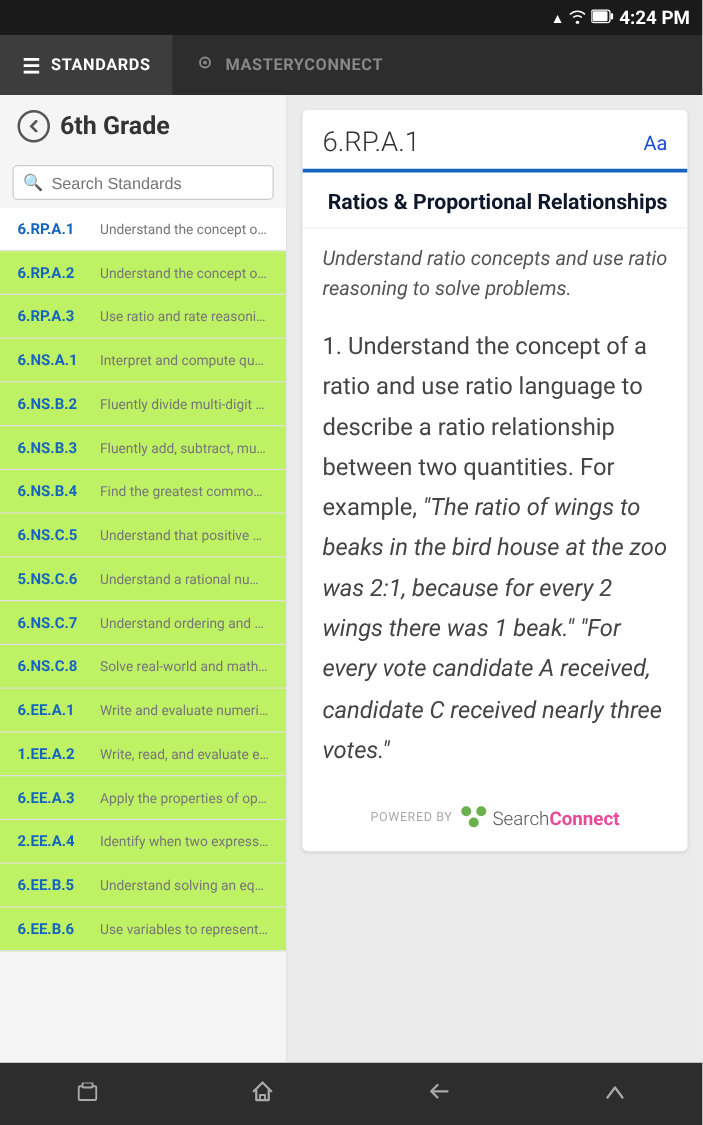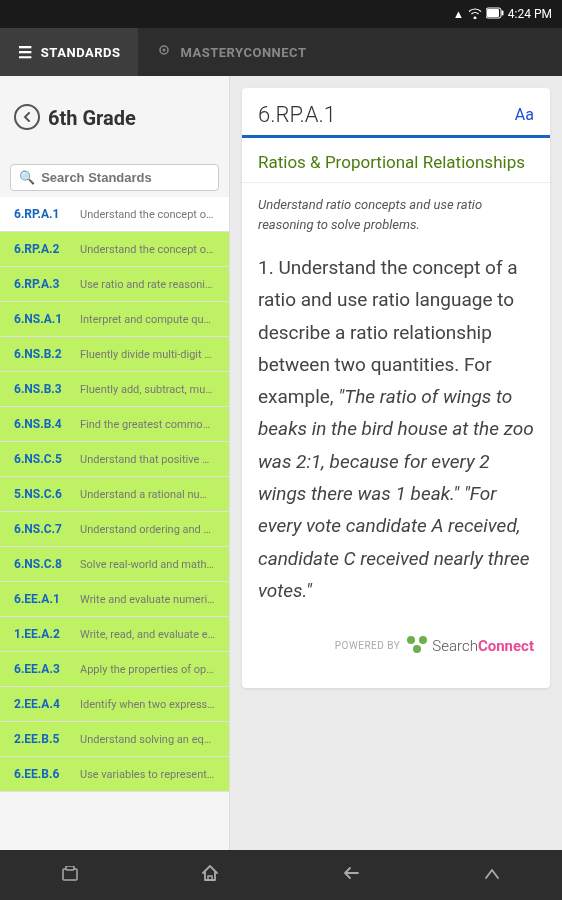--- a/index.html
+++ b/index.html
@@ -22,22 +22,22 @@
       padding: 0 10px;
       gap: 6px;
     }
     .status-icons {
       display: flex;
       align-items: center;
       gap: 4px;
     }
     .status-time {
       color: white;
-      font-size: 12px;
-      font-weight: normal;
+      font-size: 15px;
+      font-weight: bold;
     }
     .status-icon {
       color: white;
       font-size: 11px;
     }
 
     
     .nav-bar {
       background: #2d2d2d;
       height: 48px;
@@ -75,23 +75,23 @@
     .left-panel {
       width: 230px;
       background: #f5f5f5;
       border-right: 1px solid #ddd;
       display: flex;
       flex-direction: column;
       overflow: hidden;
     }
 
     .grade-header {
-      padding: 28px 14px;
-      display: flex;
-      align-items: flex-end;
+      padding: 12px 14px;
+      display: flex;
+      align-items: flex-start;
       gap: 8px;
       background: #f5f5f5;
     }
     .back-btn {
       width: 26px;
       height: 26px;
       border-radius: 50%;
       border: 2px solid #555;
       display: flex;
       align-items: center;
@@ -123,21 +123,20 @@
       color: #999;
       font-size: 13px;
     }
     .search-input {
       border: none;
       outline: none;
       font-size: 13px;
       color: #666;
       background: transparent;
       width: 100%;
-      font-weight: bold;
     }
 
     .standards-list {
       overflow-y: auto;
       flex: 1;
     }
     .standard-item {
       display: flex;
       align-items: center;
       padding: 10px 14px;
@@ -195,48 +194,49 @@
     }
     .font-size-btn {
       color: #1d4ed8;
       font-size: 16px;
       cursor: pointer;
     }
 
     .detail-category {
       padding: 14px 16px 10px;
       font-size: 17px;
-      font-weight: normal;
-      color: #4d7c0f;
+      font-weight: bold;
+      color: #0f172a;
       border-bottom: 1px solid #eee;
+      text-align: right;
     }
 
     .detail-subtitle {
       padding: 12px 16px 8px;
-      font-size: 13px;
+      font-size: 16px;
       font-style: italic;
       color: #555;
       line-height: 1.5;
     }
 
     .detail-body {
       padding: 10px 16px 18px;
       font-size: 19px;
       color: #444;
       line-height: 1.7;
     }
     .detail-body em {
       font-style: italic;
     }
 
     .powered-by {
       display: flex;
       align-items: center;
-      justify-content: flex-end;
-      padding: 10px 16px 32px;
+      justify-content: center;
+      padding: 10px 16px 16px;
       gap: 6px;
     }
     .powered-by-text {
       font-size: 10px;
       color: #aaa;
       text-transform: uppercase;
       letter-spacing: 0.5px;
     }
     .mastery-connect-logo {
       display: flex;
@@ -386,21 +386,21 @@
   </div>
         <div class="standard-item">
     <span class="standard-code">6.EE.A.3</span>
     <span class="standard-desc">Apply the properties of operations...</span>
   </div>
         <div class="standard-item">
     <span class="standard-code">2.EE.A.4</span>
     <span class="standard-desc">Identify when two expressions are...</span>
   </div>
         <div class="standard-item">
-    <span class="standard-code">2.EE.B.5</span>
+    <span class="standard-code">6.EE.B.5</span>
     <span class="standard-desc">Understand solving an equation o...</span>
   </div>
         <div class="standard-item">
     <span class="standard-code">6.EE.B.6</span>
     <span class="standard-desc">Use variables to represent numbe...</span>
   </div>
       </div>
   </div>
 
   <div class="right-panel">

